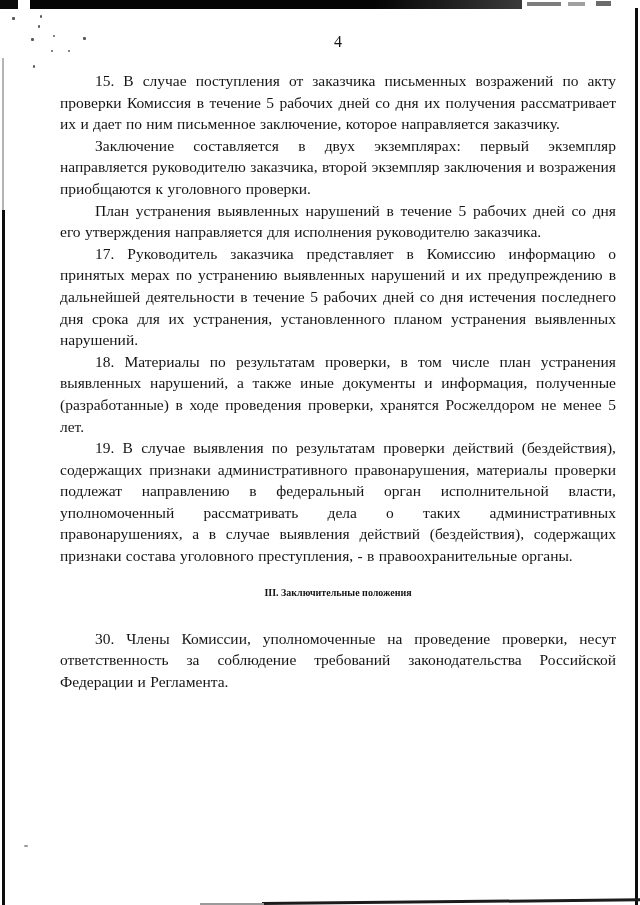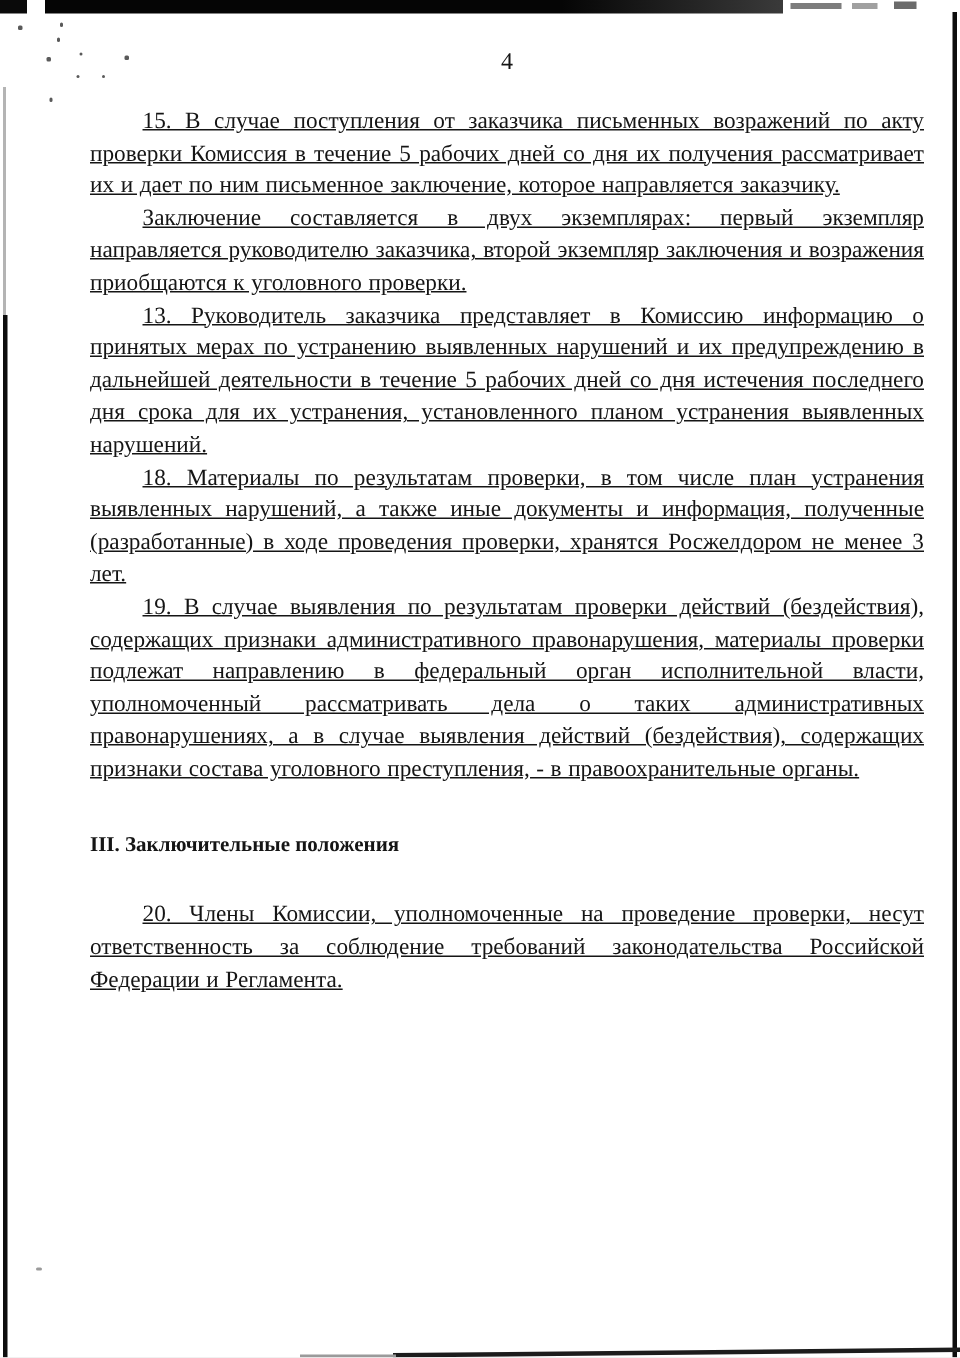--- a/index.html
+++ b/index.html
@@ -56,27 +56,27 @@
     top: 70px;
     width: 556px;
   }
   .content p {
     margin: 0;
     font-size: 15.5px;
     line-height: 21.6px;
     text-align: justify;
     text-indent: 35px;
     word-spacing: 0.5px;
-    text-decoration: underline;
   }
   .content h3 {
-    margin: 30px 0 25px 0;
-    font-size: 14px;
+    margin: 15px 0 25px 0;
+    font-size: 10px;
     line-height: 21px;
     font-weight: bold;
+    text-align: center;
     text-indent: 0;
   }
 </style>
 </head>
 <body>
 
 <div class="page">
 
   <div class="artifact topbar-1"></div>
   <div class="artifact topbar-2"></div>
@@ -97,20 +97,21 @@
   <div class="artifact speck sp7"></div>
   <div class="artifact speck sp8"></div>
   <div class="artifact speck sp9"></div>
   <div class="artifact speck sp10"></div>
 
   <div class="page-number">4</div>
 
   <div class="content">
     <p>15. В случае поступления от заказчика письменных возражений по акту проверки Комиссия в течение 5 рабочих дней со дня их получения рассматривает их и дает по ним письменное заключение, которое направляется заказчику.</p>
     <p>Заключение составляется в двух экземплярах: первый экземпляр направляется руководителю заказчика, второй экземпляр заключения и возражения приобщаются к уголовного проверки.</p>
-    <p>13. Руководитель заказчика представляет в Комиссию информацию о принятых мерах по устранению выявленных нарушений и их предупреждению в дальнейшей деятельности в течение 5 рабочих дней со дня истечения последнего дня срока для их устранения, установленного планом устранения выявленных нарушений.</p>
-    <p>18. Материалы по результатам проверки, в том числе план устранения выявленных нарушений, а также иные документы и информация, полученные (разработанные) в ходе проведения проверки, хранятся Росжелдором не менее 3 лет.</p>
+    <p>План устранения выявленных нарушений в течение 5 рабочих дней со дня его утверждения направляется для исполнения руководителю заказчика.</p>
+    <p>17. Руководитель заказчика представляет в Комиссию информацию о принятых мерах по устранению выявленных нарушений и их предупреждению в дальнейшей деятельности в течение 5 рабочих дней со дня истечения последнего дня срока для их устранения, установленного планом устранения выявленных нарушений.</p>
+    <p>18. Материалы по результатам проверки, в том числе план устранения выявленных нарушений, а также иные документы и информация, полученные (разработанные) в ходе проведения проверки, хранятся Росжелдором не менее 5 лет.</p>
     <p>19. В случае выявления по результатам проверки действий (бездействия), содержащих признаки административного правонарушения, материалы проверки подлежат направлению в федеральный орган исполнительной власти, уполномоченный рассматривать дела о таких административных правонарушениях, а в случае выявления действий (бездействия), содержащих признаки состава уголовного преступления, - в правоохранительные органы.</p>
     <h3>III. Заключительные положения</h3>
-    <p>20. Члены Комиссии, уполномоченные на проведение проверки, несут ответственность за соблюдение требований законодательства Российской Федерации и Регламента.</p>
+    <p>30. Члены Комиссии, уполномоченные на проведение проверки, несут ответственность за соблюдение требований законодательства Российской Федерации и Регламента.</p>
   </div>
 
 </div>
 
 </body></html>

